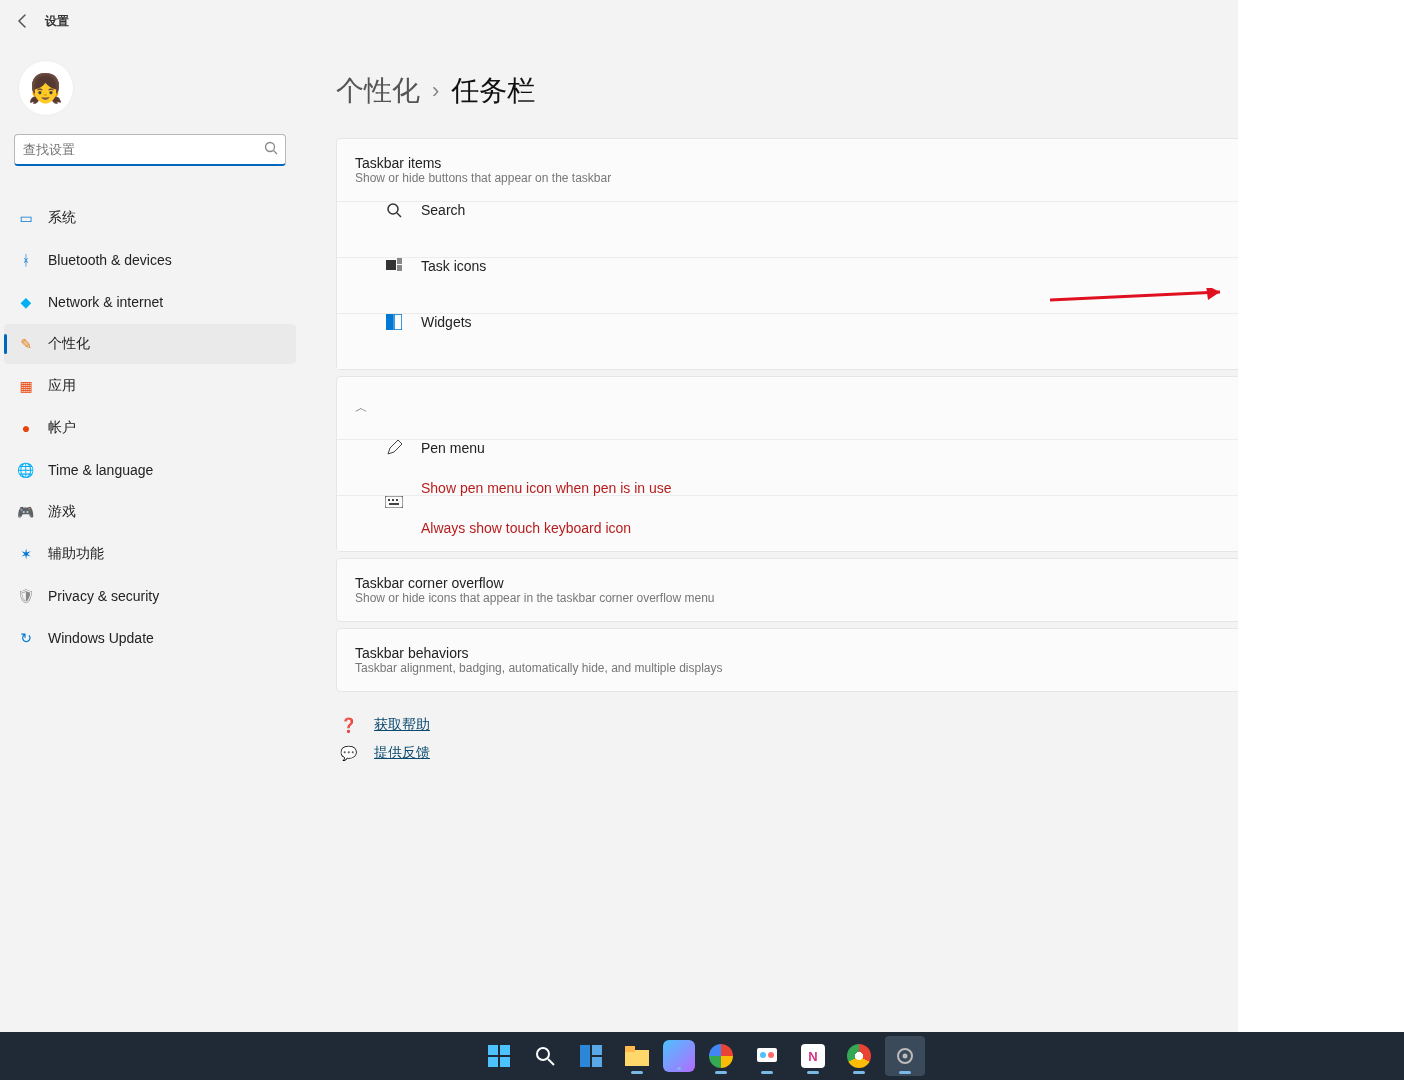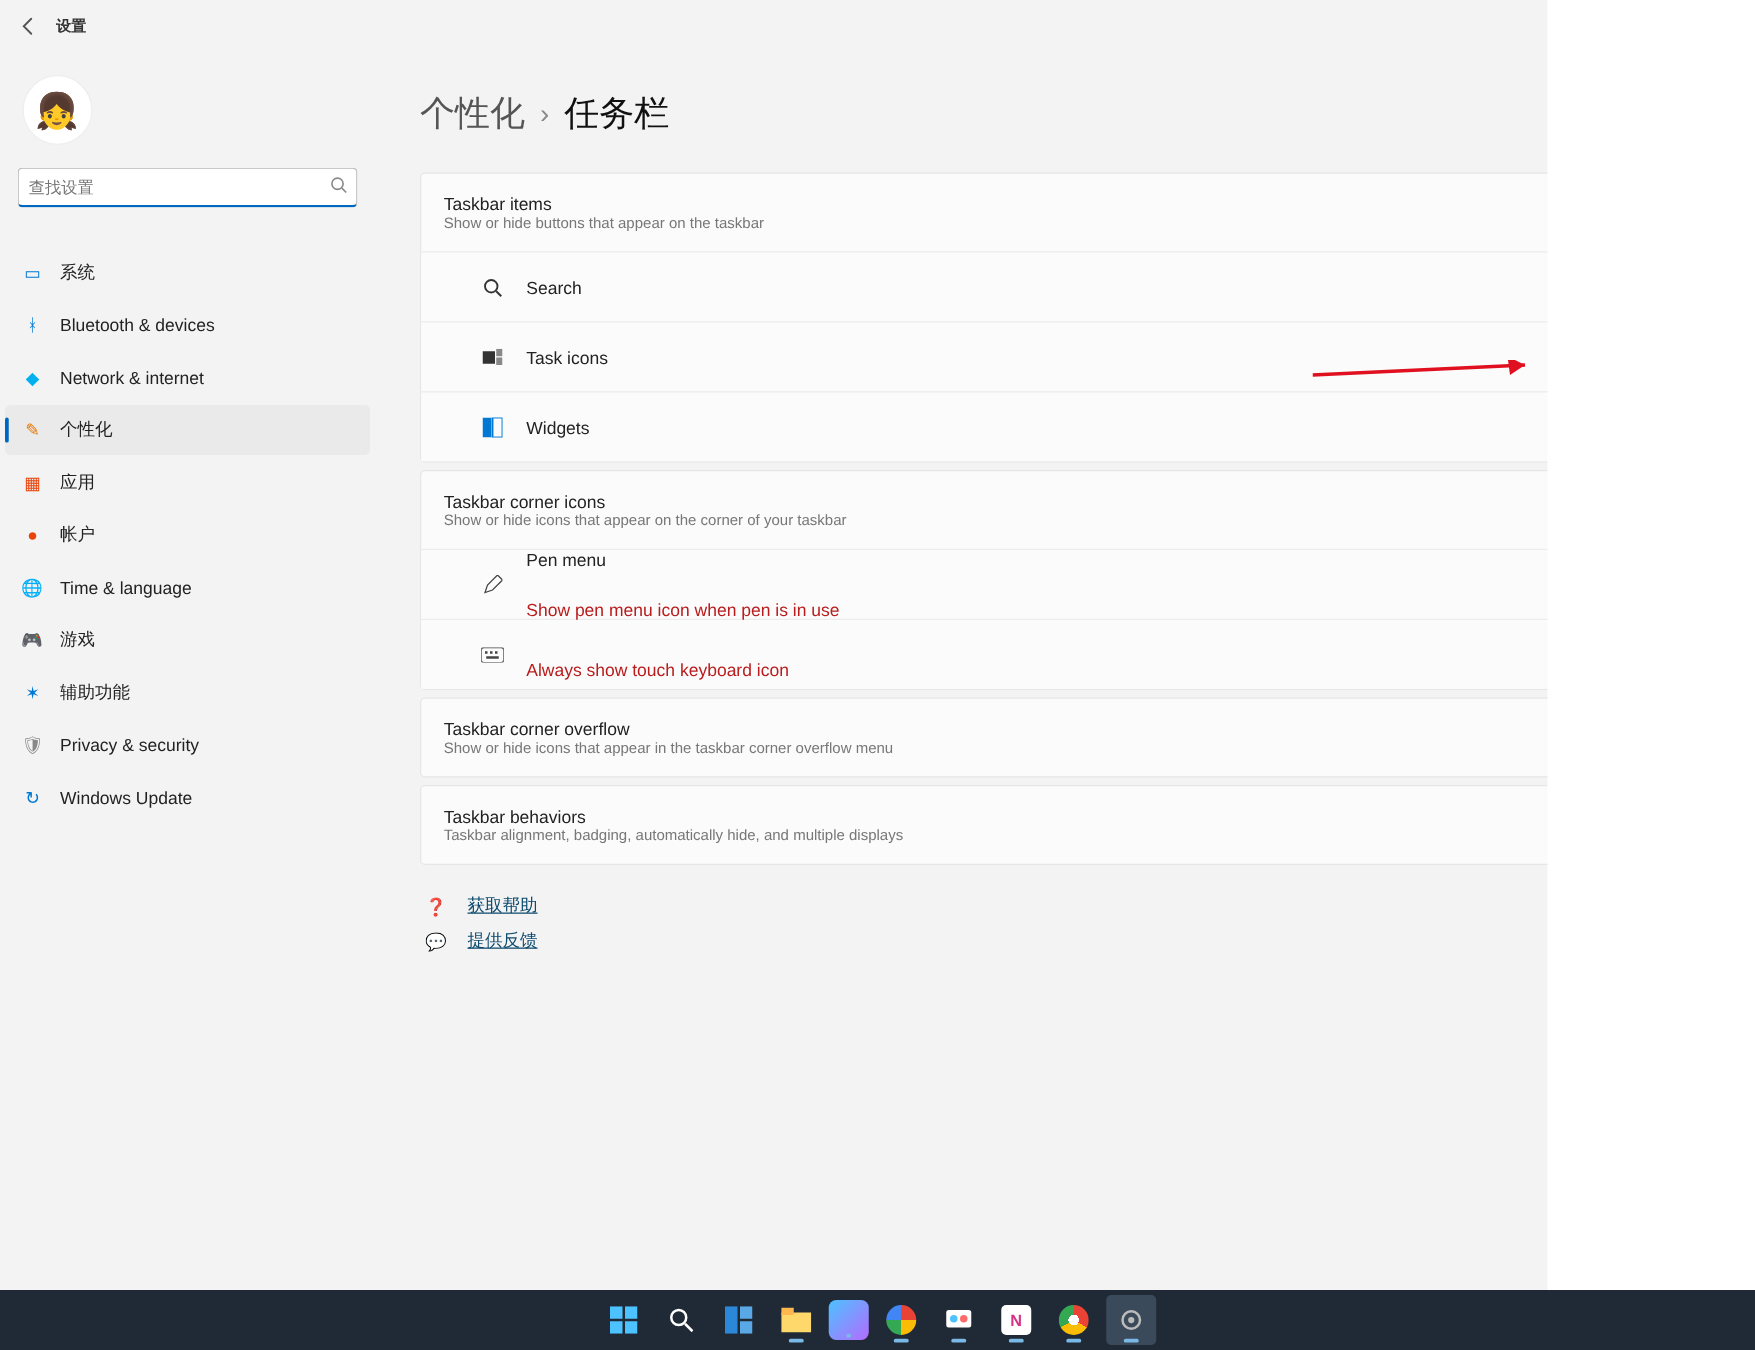--- a/index.html
+++ b/index.html
@@ -28,21 +28,21 @@
   .breadcrumb .sep { color:#888; font-size:22px;}
   .breadcrumb .current { color:#111; }
 
   .card { background:#fbfbfb; border:1px solid #e6e6e6; border-radius:4px; margin-bottom:3px;}
   .section-header { height:62px; display:flex; align-items:center; justify-content:space-between; padding:0 18px; cursor:pointer;}
   .section-titles { display:flex; flex-direction:column; gap:0;}
   .section-title { font-size:14px; color:#222;}
   .section-sub { font-size:12px; color:#777;text-align:center;}
   .chevron { color:#666; font-size:13px;}
 
-  .item-row { height:56px; border-top:1px solid #ececec; display:flex; align-items:center; padding:0 18px; background:#fbfbfb;}
+  .item-row { height:56px; border-top:1px solid #ececec; display:flex; align-items:flex-start; padding:0 18px; background:#fbfbfb;}
   .item-row .item-icon { width:26px; display:flex; justify-content:center; color:#444; font-size:15px; margin-left:26px; margin-right:14px;}
   .item-row .item-text { flex:1; display:flex; flex-direction:column; justify-content:center;}
   .item-row .item-label { font-size:14px; color:#222;}
   .item-row .item-sub { font-size:14px; color:#b91c1c;margin-top:24px;}
   .item-row .state-label { font-size:13px; color:#333; margin-right:10px;}
   .toggle { width:40px; height:20px; border-radius:10px; position:relative; cursor:pointer;}
   .toggle.on { background:#0067c0;}
   .toggle.on::after { content:""; position:absolute; right:3px; top:3px; width:14px; height:14px; border-radius:50%; background:#fff;}
   .toggle.off { background:#fff; border:1px solid #888;}
   .toggle.off::after { content:""; position:absolute; left:3px; top:2px; width:14px; height:14px; border-radius:50%; background:#555;}
@@ -192,24 +192,20 @@
           </div>
         <span class="state-label">开</span>
         <div class="toggle on"></div>
       </div>
     </div>
 
     <div class="spacer"></div>
 
     <div class="card">
       <div class="section-header">
-        <div class="section-titles">
-          <div class="section-title">Taskbar corner icons</div>
-          <div class="section-sub">Show or hide icons that appear on the corner of your taskbar</div>
-        </div>
         <span class="chevron">︿</span>
       </div>
       <div class="item-row">
         <span class="item-icon">
             <svg width="16" height="16" viewBox="0 0 16 16">
               <path d="M2 14 L4 8 L12 0 L16 4 L8 12 Z" stroke="#444" stroke-width="1" fill="none"></path>
             </svg>
           </span>
         <div class="item-text">
           <span class="item-label">Pen menu</span>

